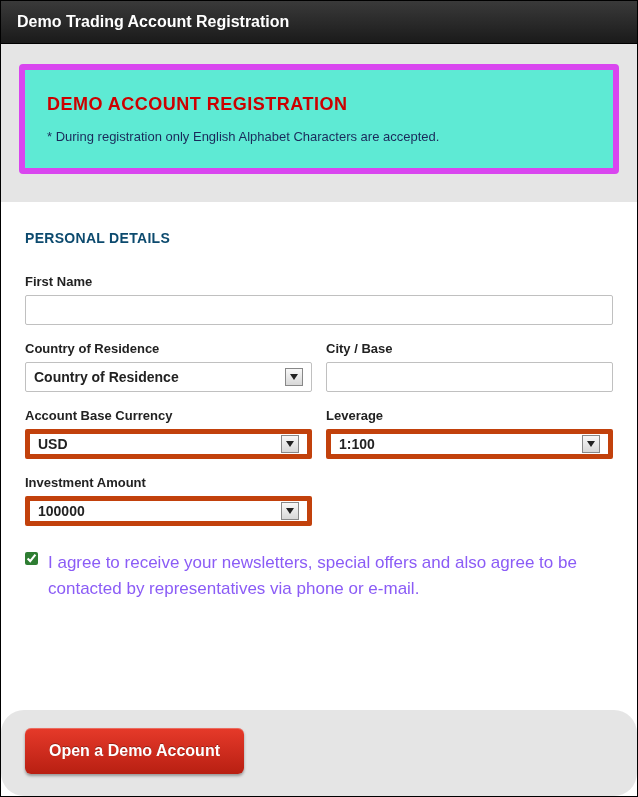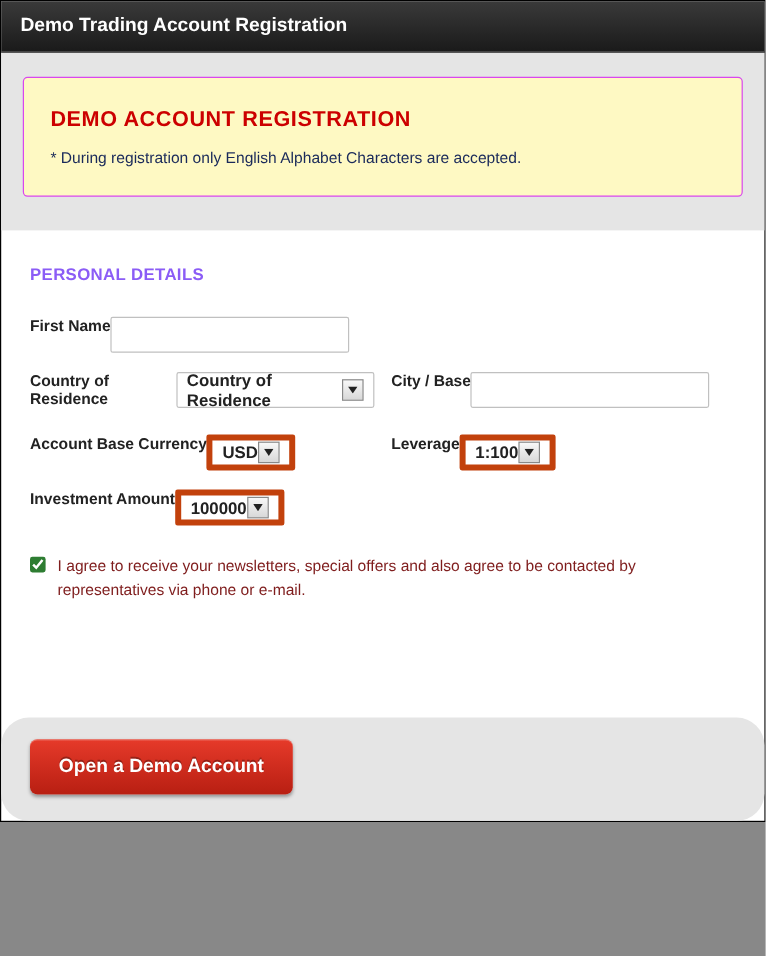--- a/index.html
+++ b/index.html
@@ -5,41 +5,41 @@
   * { box-sizing: border-box; margin: 0; padding: 0; }
   body {
     font-family: Arial, Helvetica, sans-serif;
     background: #888;
     width: 638px;
     height: 797px;
     overflow: hidden;
   }
   .window {
     width: 638px;
-    height: 685px;
+    height: 797px;
     background: #fff;
     border: 1px solid #000;
     display: flex;
     flex-direction: column;
   }
   .titlebar {
     background: linear-gradient(to bottom, #3a3a3a 0%, #1a1a1a 100%);
     color: #fff;
     padding: 12px 16px;
     font-size: 16px;
     font-weight: bold;
     border-bottom: 1px solid #000;
   }
   .top-section {
     background: #e5e5e5;
     padding: 20px 18px 28px 18px;
   }
   .info-box {
-    background: #fef9c3;
-    border: 1px solid #d946ef;
+    background: #5eead4;
+    border: 6px solid #d946ef;
     border-radius: 4px;
     padding: 24px 22px;
   }
   .info-title {
     color: #cc0000;
     font-weight: bold;
     font-size: 18px;
     letter-spacing: 0.5px;
     font-family: Arial, sans-serif;
     margin-bottom: 14px;
@@ -47,35 +47,35 @@
   .info-text {
     color: #1a2a5a;
     font-size: 13px;
   }
   .form-section {
     padding: 28px 24px 10px 24px;
     flex: 1;
     overflow: auto;
   }
   .section-title {
-    color: #8b5cf6;
+    color: #0c4a6e;
     font-weight: bold;
     font-size: 14px;
     letter-spacing: 0.3px;
     margin-bottom: 28px;
   }
   .row {
     display: flex;
     gap: 14px;
     margin-bottom: 16px;
   }
   .col {
     flex: 1;
     display: flex;
-    flex-direction: row;
+    flex-direction: column;
   }
   .field-label {
     font-size: 13px;
     font-weight: bold;
     color: #222;
     margin-bottom: 6px;
   }
   input[type=text] {
     height: 30px;
     border: 1px solid #c0c0c0;
@@ -121,22 +121,22 @@
     margin-top: 24px;
     margin-bottom: 20px;
   }
   .consent-row input[type=checkbox] {
     width: 15px;
     height: 15px;
     margin-top: 1px;
     accent-color: #2e7d32;
   }
   .consent-text {
-    font-size: 13px;
-    color: #7f1d1d;
+    font-size: 17px;
+    color: #8b5cf6;
     line-height: 1.5;
   }
   .footer {
     background: #e5e5e5;
     padding: 18px 24px 22px 24px;
     border-radius: 23px;
   }
   .submit-btn {
     background: linear-gradient(to bottom, #e63a2a 0%, #b81f12 100%);
     border: none;

